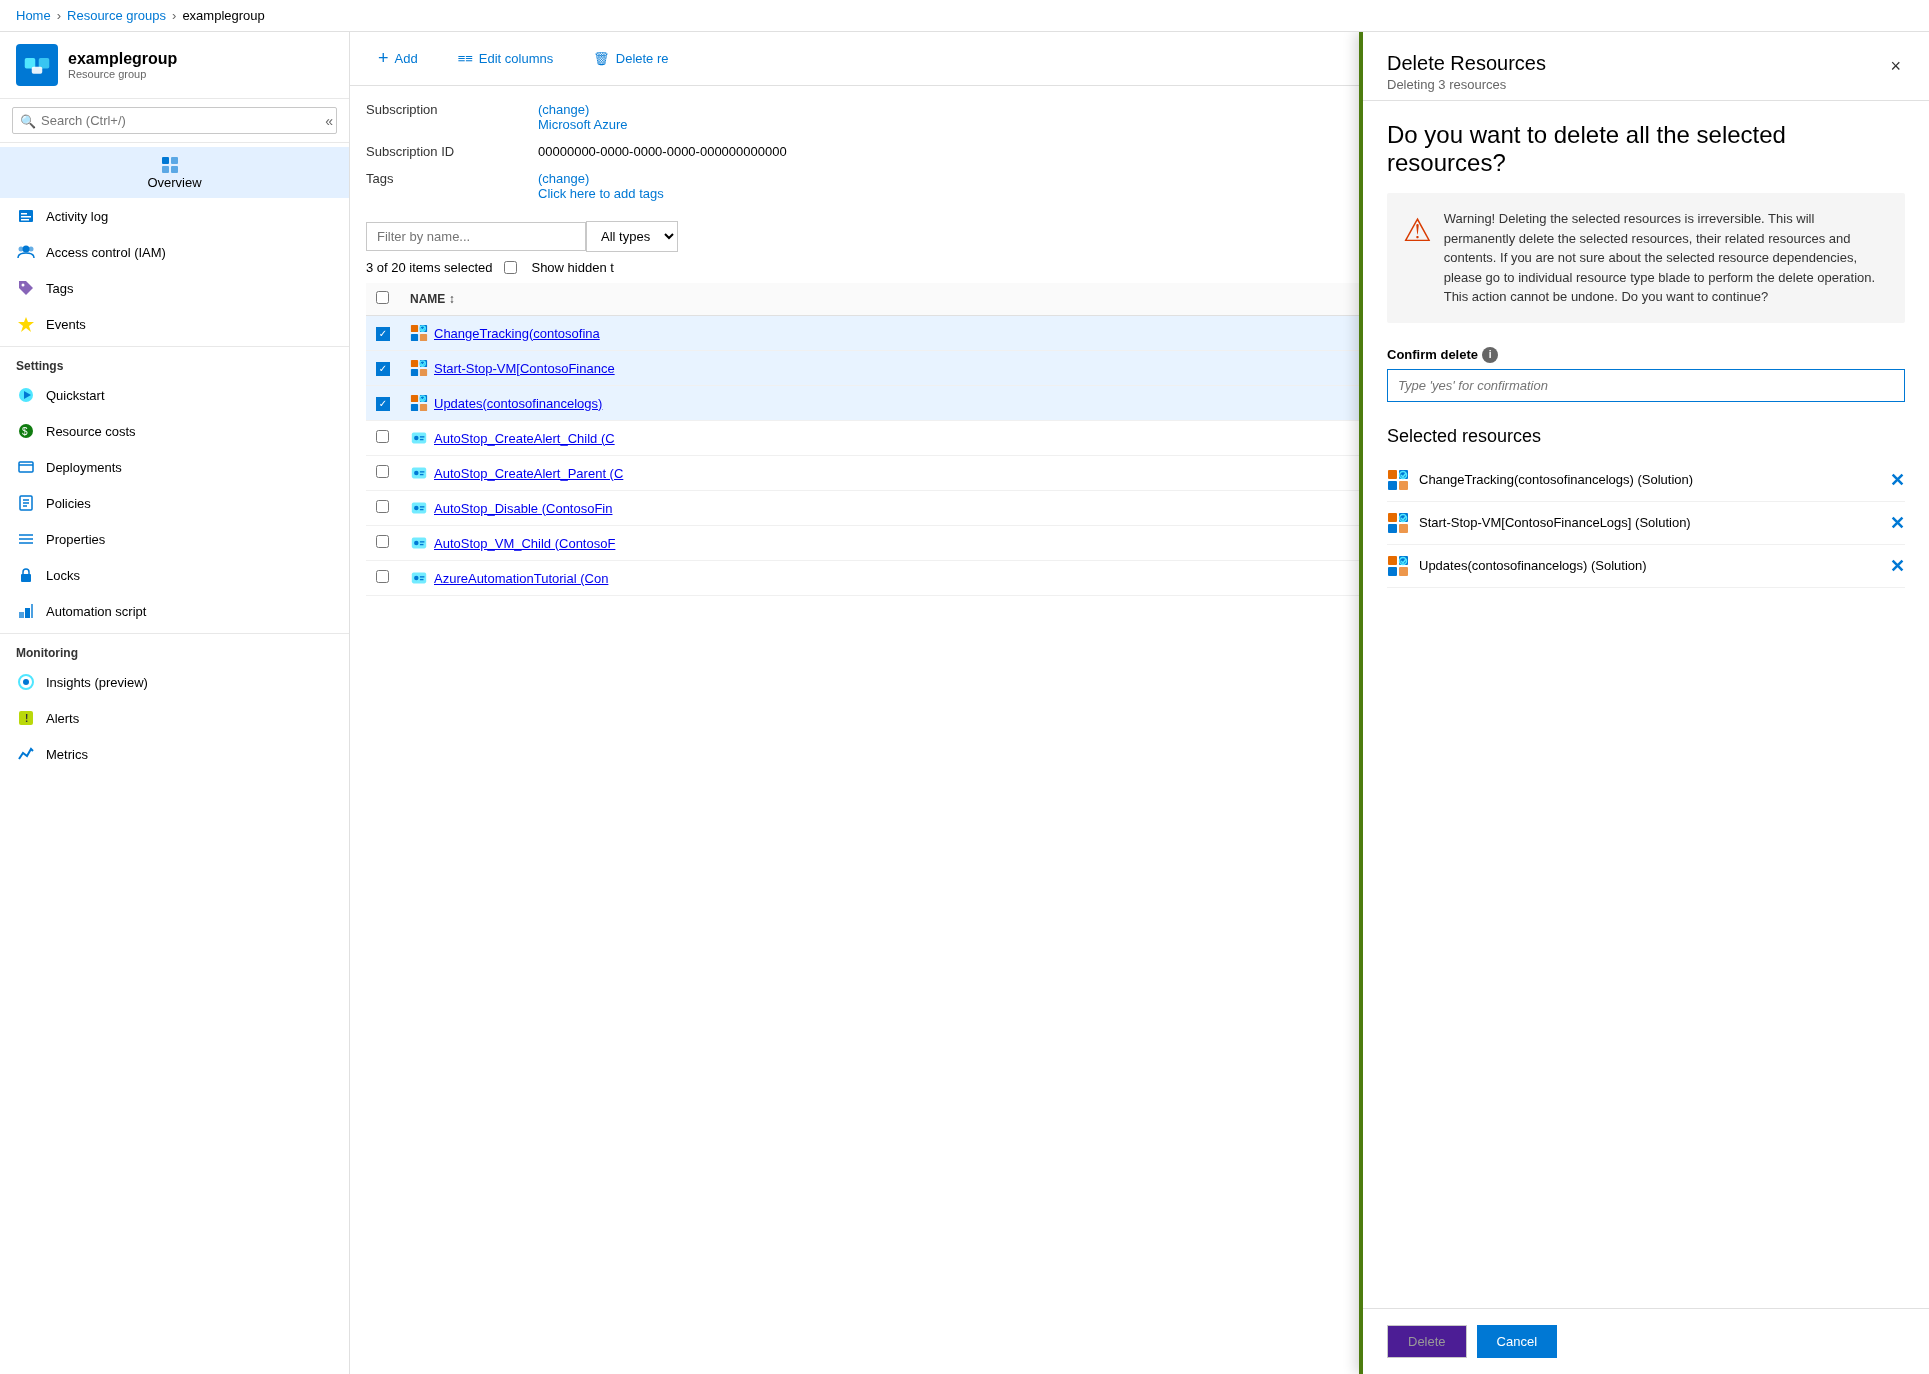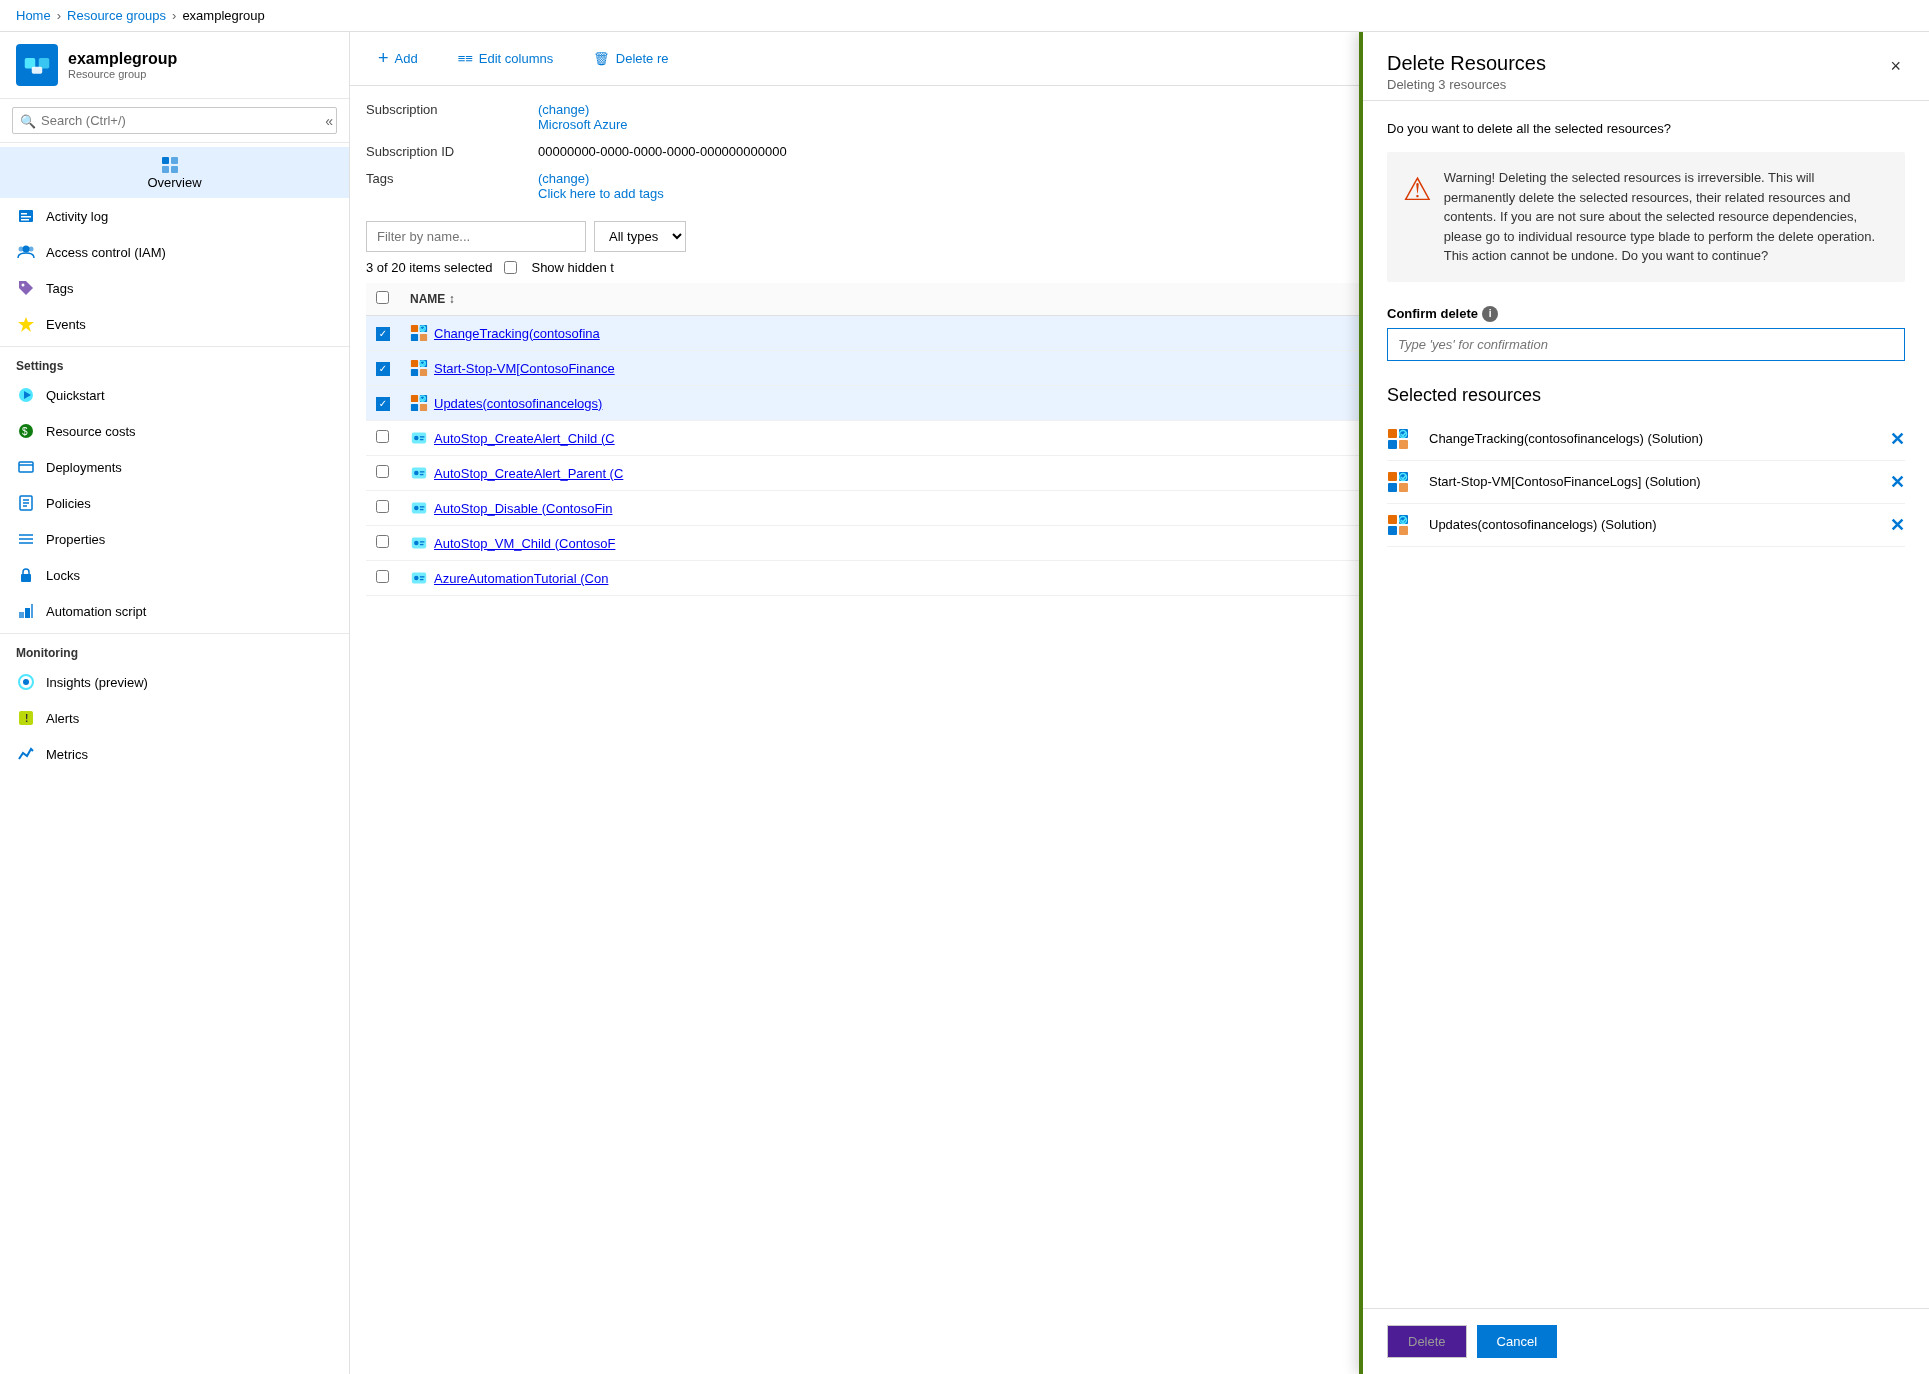--- a/index.html
+++ b/index.html
@@ -40,21 +40,21 @@
     .content-toolbar { display: flex; align-items: center; padding: 10px 16px; border-bottom: 1px solid #e0e0e0; gap: 16px; }
     .toolbar-btn { display: flex; align-items: center; gap: 6px; padding: 6px 12px; cursor: pointer; border: none; background: none; font-size: 13px; color: #0078d4; }
 
     .content-body { padding: 16px; overflow-y: auto; height: calc(100% - 52px); }
     .info-section { margin-bottom: 20px; }
     .info-row { display: flex; margin-bottom: 12px; gap: 12px; }
     .info-label { font-size: 13px; color: #333; min-width: 160px; }
     .info-value a { color: #0078d4; text-decoration: none; }
     .info-value { font-size: 13px; }
 
-    .filter-row { display: flex; gap: 8px; margin-bottom: 8px; }
+    .filter-row { display: flex; align-items: center; margin-bottom: 8px; }
     .filter-input { padding: 6px 10px; border: 1px solid #c8c8c8; font-size: 13px; width: 220px; }
     .filter-dropdown { padding: 6px 10px; border: 1px solid #c8c8c8; font-size: 13px; background: #fff; }
 
     .items-count { font-size: 13px; margin-bottom: 8px; display: flex; align-items: center; gap: 12px; }
     .items-count .show-hidden { display: flex; align-items: center; gap: 14px; }
 
     .resources-table { width: 100%; border-collapse: collapse; }
     .resources-table th { padding: 8px 10px; border-bottom: 1px solid #e0e0e0; text-align: left; font-size: 12px; font-weight: 600; color: #333; background: #fafafa; }
     .resources-table td { padding: 8px 10px; border-bottom: 1px solid #f0f0f0; font-size: 13px; }
     .resources-table tr.selected td { background: #e8f3ff; }
@@ -65,33 +65,33 @@
 
     
     .modal-overlay { position: absolute; top: 0; right: 0; width: 570px; height: 100%; background: #fff; box-shadow: -4px 0 12px rgba(0,0,0,0.15); z-index: 100; display: flex; flex-direction: column; border-left: 4px solid #4d7c0f; }
 
     .modal-header { display: flex; justify-content: space-between; align-items: flex-start; padding: 20px 24px 8px; border-bottom: 1px solid #e0e0e0; }
     .modal-title-group .modal-title { font-size: 20px; font-weight: 400; }
     .modal-title-group .modal-subtitle { font-size: 13px; color: #666; margin-top: 2px; }
     .modal-close { cursor: pointer; font-size: 18px; color: #333; border: none; background: none; padding: 4px; }
 
     .modal-body { flex: 1; overflow-y: auto; padding: 20px 24px; }
-    .modal-question { font-size: 13px; font-weight: 400; margin-bottom: 16px; }
+    .modal-question { font-size: 24px; font-weight: 400; margin-bottom: 16px; }
 
     .warning-box { display: flex; gap: 12px; background: #f5f5f5; padding: 16px; margin-bottom: 24px; border-radius: 2px; }
     .warning-icon { font-size: 32px; flex-shrink: 0; color: #d83b01; margin-top: 2px; }
     .warning-text { font-size: 13px; line-height: 1.5; color: #333; }
 
     .confirm-section { margin-bottom: 24px; }
     .confirm-label { font-size: 13px; font-weight: 600; margin-bottom: 6px; display: flex; align-items: center; gap: 4px; }
     .confirm-input { width: 100%; padding: 8px 10px; border: 1px solid #0078d4; font-size: 13px; font-style: italic; color: #999; outline: none; }
 
     .selected-resources-title { font-size: 18px; font-weight: 400; margin-bottom: 12px; }
     .resource-item { display: flex; align-items: center; justify-content: space-between; padding: 10px 0; border-bottom: 1px solid #f0f0f0; }
-    .resource-item-left { display: flex; align-items: center; gap: 20px; }
+    .resource-item-left { display: flex; align-items: center; gap: 10px; }
     .resource-item-name { font-size: 13px; }
     .resource-delete-icon { color: #0078d4; cursor: pointer; font-size: 16px; font-weight: 700; }
 
     .modal-footer { padding: 16px 24px; border-top: 1px solid #e0e0e0; display: flex; gap: 10px; justify-content: flex-start; }
     .btn-delete { padding: 8px 20px; background: #4c1d95; border: 1px solid #c8c8c8; color: #999; cursor: not-allowed; font-size: 13px; }
     .btn-cancel { padding: 8px 20px; background: #0078d4; border: none; color: #fff; cursor: pointer; font-size: 13px; }
   </style>
 </head>
 <body>
 

